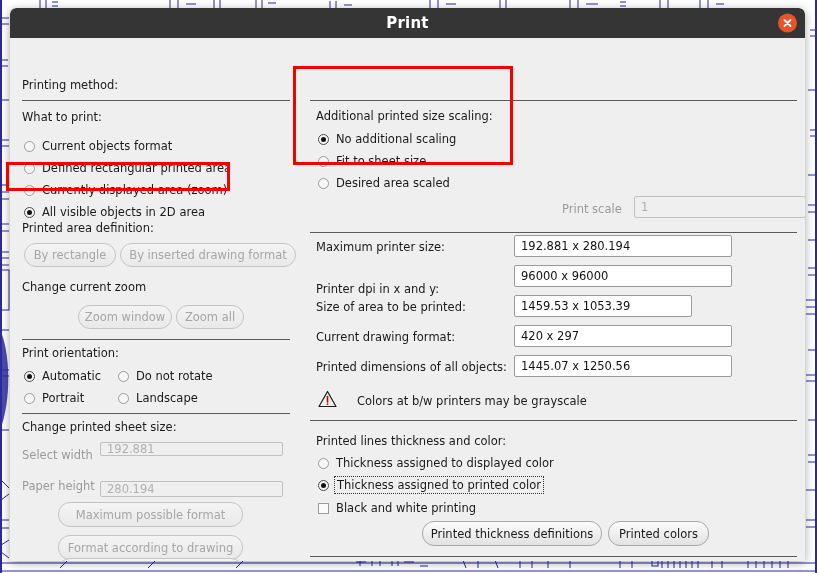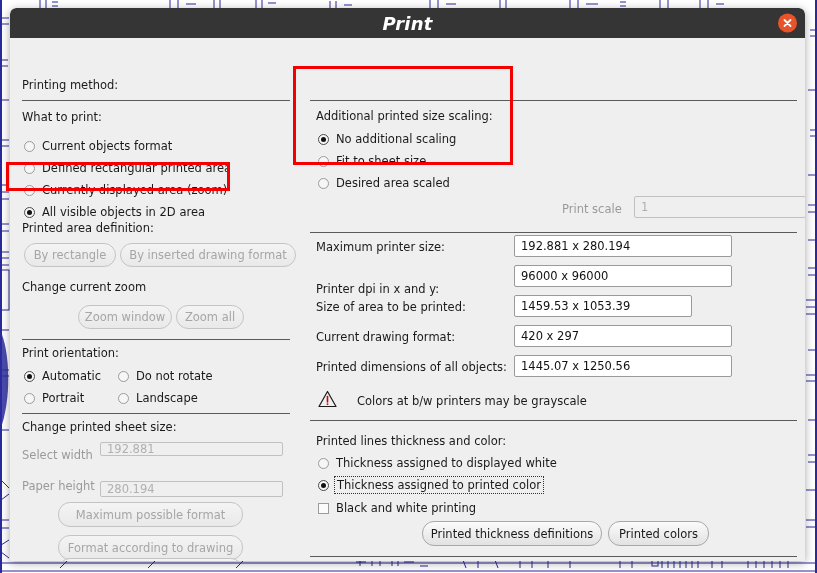--- a/index.html
+++ b/index.html
@@ -35,25 +35,24 @@
     position: relative;
     height: 30px;
     background: #353535;
     border-radius: 6px 6px 0 0;
     display: flex;
     align-items: center;
     justify-content: center;
   }
   .titlebar-title {
     color: #ffffff;
-    font-size: 18px;
+    font-size: 15px;
     font-weight: bold;
     font-family: "DejaVu Sans", sans-serif;
     letter-spacing: 0.2px;
-    font-style: italic;
   }
   .close-btn {
     position: absolute;
     right: 8px; top: 50%;
     transform: translateY(-50%);
     width: 19px; height: 19px;
     border-radius: 50%;
     background: #e8532a;
     display: flex;
     align-items: center;
@@ -408,21 +407,21 @@
         </svg>
       </div>
       <div class="lbl" style="left:55px; top:356px;">Colors at b/w printers may be grayscale</div>
 
       <div class="hr" style="left:8px; top:382px; width:487px;"></div>
 
       <div class="lbl" style="left:14px; top:396px;">Printed lines thickness and color:</div>
 
       <div class="radio-row" style="left:16px; top:418px;">
         <span class="radio"></span>
-        <span class="rlabel">Thickness assigned to displayed white</span>
+        <span class="rlabel">Thickness assigned to displayed color</span>
       </div>
       <div class="radio-row" style="left:16px; top:440px;">
         <span class="radio on"></span>
         <span class="rlabel focusring">Thickness assigned to printed color</span>
       </div>
 
       <div class="check-row" style="left:16px; top:463px;">
         <span class="checkbox"></span>
         <span class="clabel">Black and white printing</span>
       </div>

